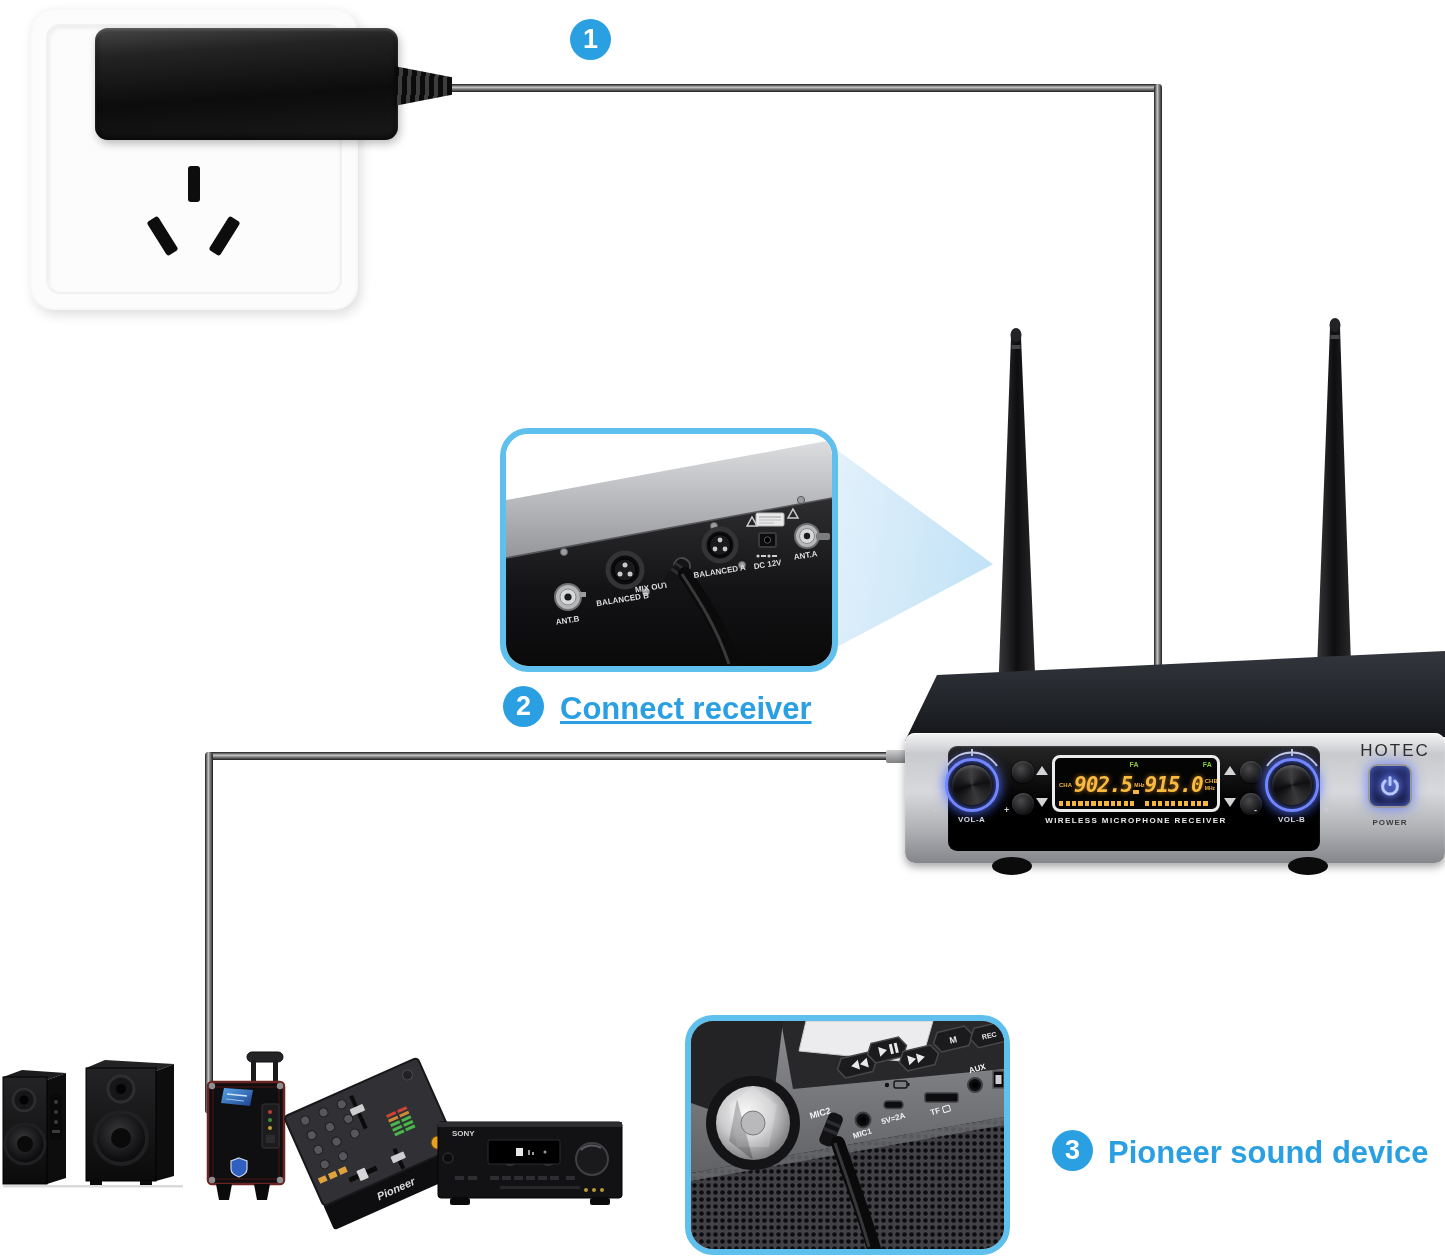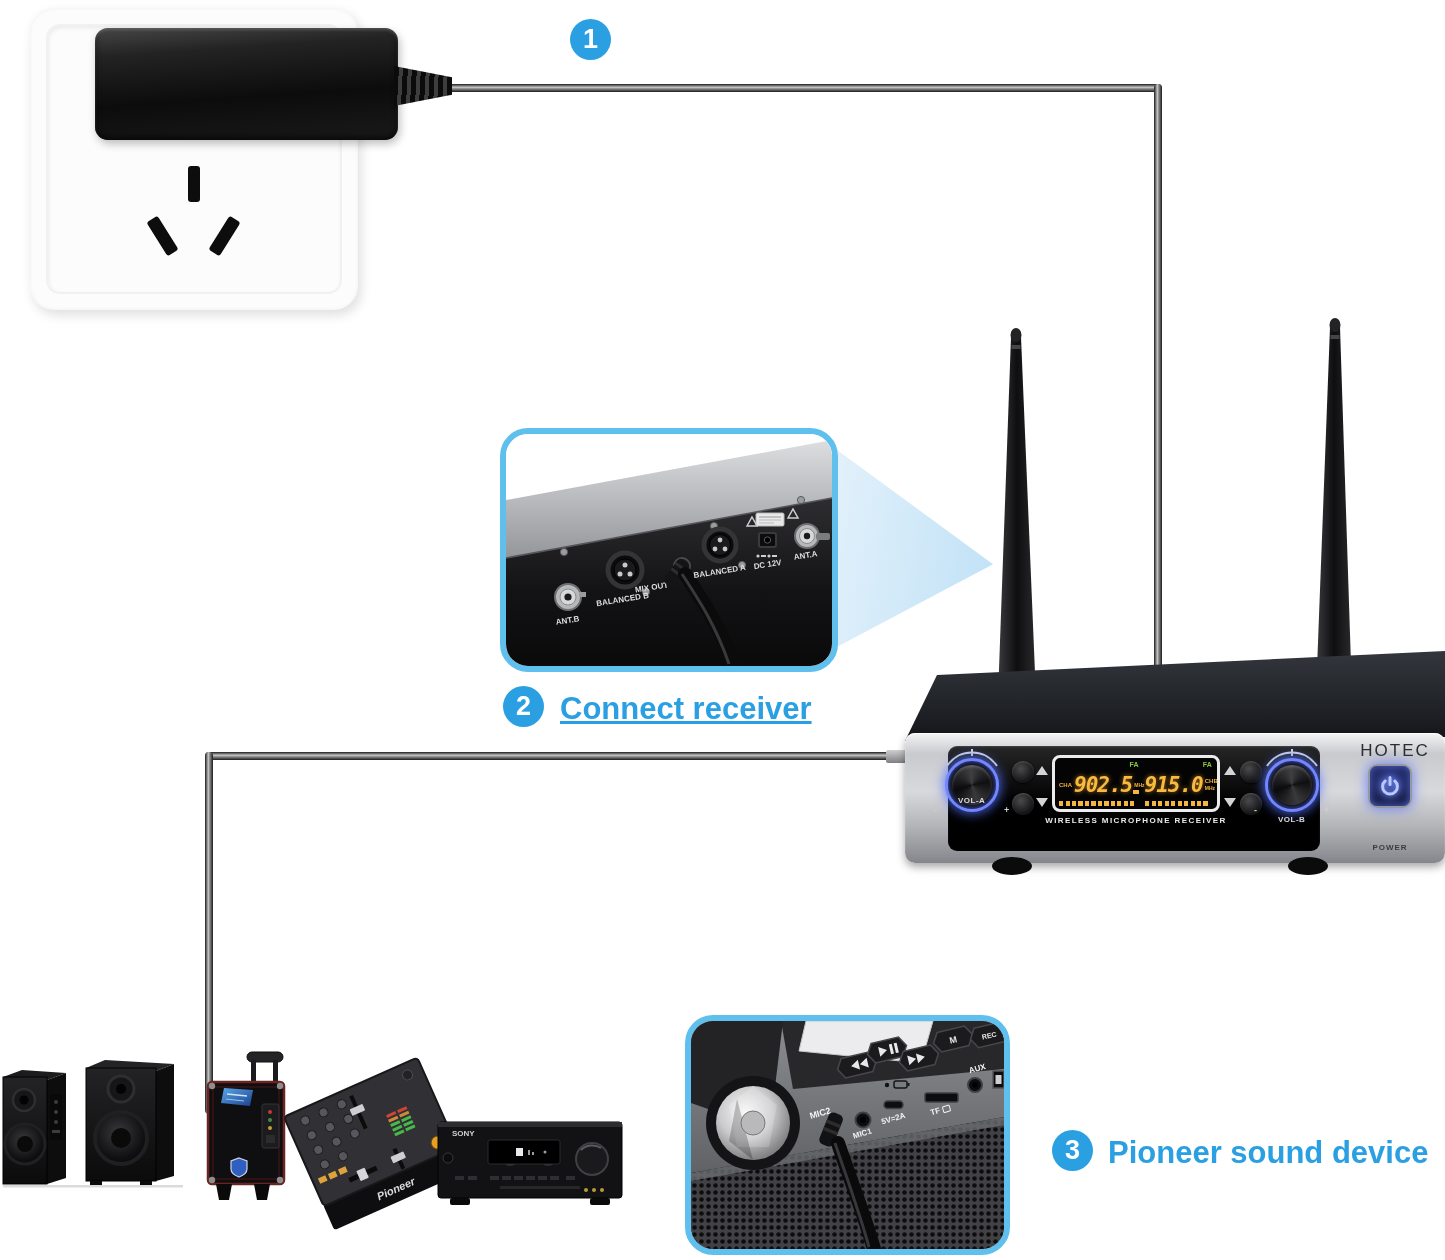--- a/index.html
+++ b/index.html
@@ -77,21 +77,21 @@
   .rx-tri{position:absolute;width:0;height:0;}
   .tri-up{border-left:6px solid transparent;border-right:6px solid transparent;border-bottom:9px solid #d4d4d6;}
   .tri-down{border-left:6px solid transparent;border-right:6px solid transparent;border-top:9px solid #d4d4d6;}
   .rx-brand{position:absolute;left:468px;top:426px;width:94px;text-align:center;font-size:17px;
     font-weight:normal;letter-spacing:2px;color:#2d2d30;}
   .power-btn{position:absolute;left:488px;top:449px;width:44px;height:44px;border-radius:9px;
     background:radial-gradient(circle at 50% 42%,#3d4cb0 0%,#151838 75%);
     border:2px solid #97979d;box-shadow:0 0 13px rgba(80,110,255,.85), inset 0 0 8px rgba(90,120,255,.9);
     display:flex;align-items:center;justify-content:center;}
   .power-label{position:absolute;left:488px;top:503px;width:44px;text-align:center;font-size:8px;
-    font-weight:bold;letter-spacing:1px;color:#3c3c3f;margin-top:25px;}
+    font-weight:bold;letter-spacing:1px;color:#3c3c3f;}
 
   .bottom-devices{position:absolute;left:0;top:1030px;z-index:2;}
   svg text{font-family:"Liberation Sans",sans-serif;}
 </style>
 </head>
 <body>
 
 <div class="stage">
 
   <div class="cable-h" style="left:446px;top:84px;width:716px;"></div>
@@ -248,21 +248,21 @@
     <div class="rx-foot" style="left:408px;top:542px;"></div>
     <div class="rx-black"></div>
 
     <svg class="knob-arc" style="left:57px;top:432px;" viewBox="0 0 70 20">
       <path d="M10 19 A 30 30 0 0 1 60 19" stroke="#d9d9db" stroke-width="2" fill="none"></path>
       <line x1="35" y1="2" x2="35" y2="9" stroke="#d9d9db" stroke-width="2"></line>
     </svg>
     <div class="knob-ring" style="left:65px;top:443px;"></div>
     <div class="knob-cap" style="left:72px;top:450px;"></div>
     <div class="knob-sign" style="left:54px;top:490px;">-</div>
-    <div class="knob-label" style="left:78px;top:481px;text-align:center;">VOL-A</div>
+    <div class="knob-label" style="left:78px;top:500px;text-align:center;">VOL-A</div>
     <div class="knob-sign" style="left:124px;top:490px;">+</div>
 
     <div class="rx-btn" style="left:132px;top:446px;"></div>
     <div class="rx-tri tri-up" style="left:156px;top:451px;"></div>
     <div class="rx-btn" style="left:132px;top:478px;"></div>
     <div class="rx-tri tri-down" style="left:156px;top:483px;"></div>
 
     <div class="rx-display">
       <div class="dsp-group">
         <div class="dsp-mode">FA</div>

